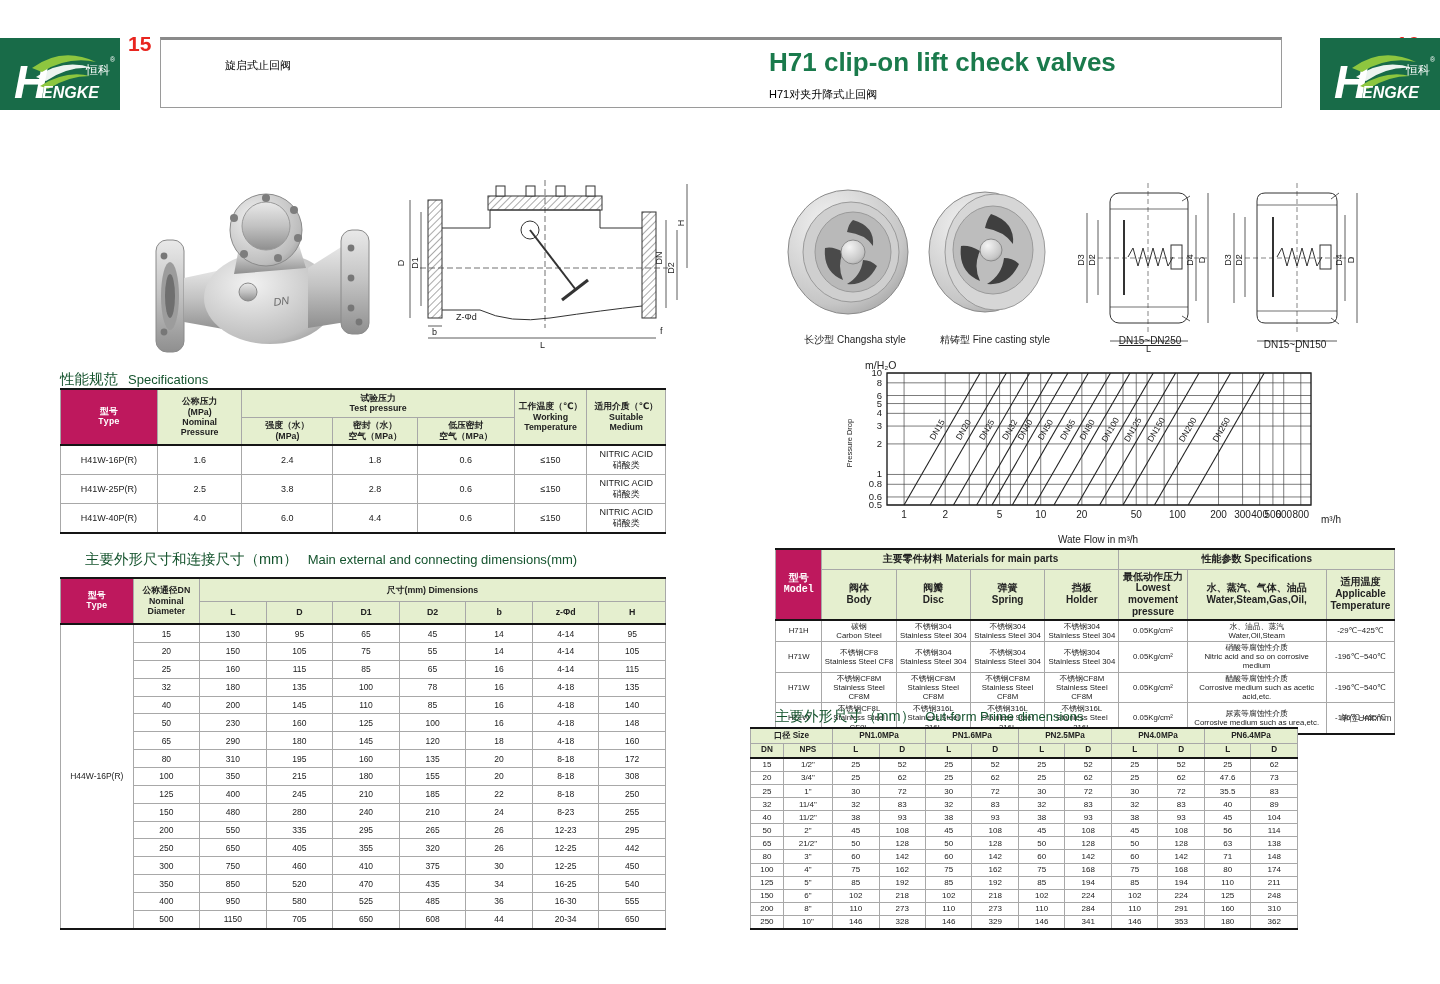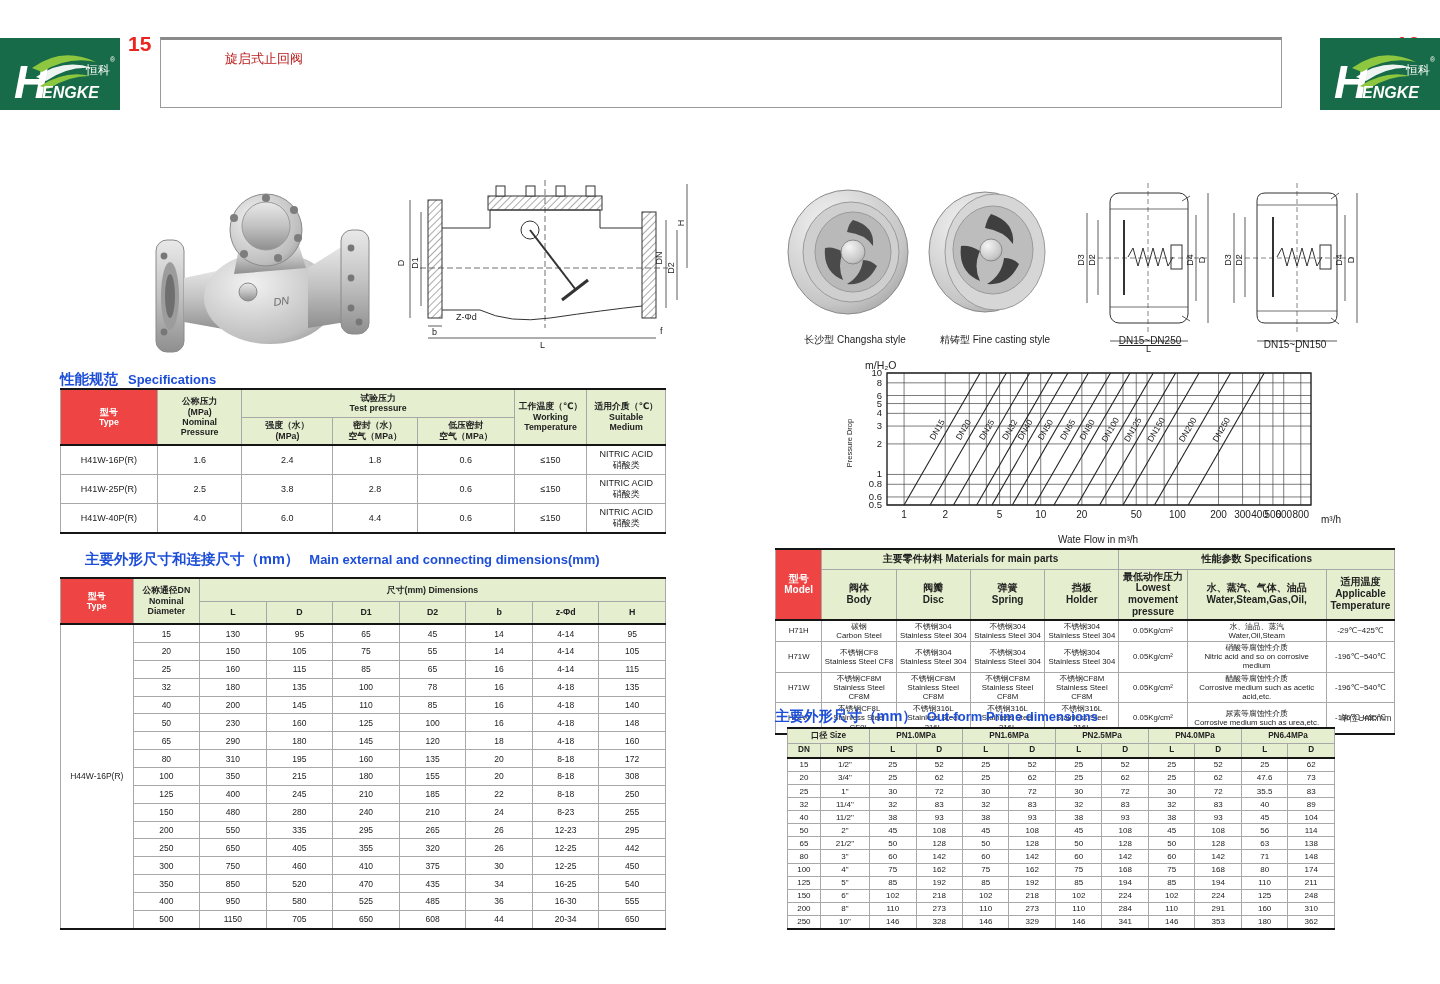--- a/index.html
+++ b/index.html
@@ -6,35 +6,35 @@
   body{width:1440px;height:984px;position:relative;overflow:hidden;
        font-family:"Liberation Sans","DejaVu Sans",sans-serif;color:#222;}
   .abs{position:absolute;}
   
   .logo{position:absolute;top:38px;width:120px;height:72px;background:#186b48;}
   .pagenum{position:absolute;top:32px;font-size:21px;font-weight:bold;color:#e8251f;}
   .titlebox{position:absolute;top:37px;left:160px;width:1122px;height:71px;
             border:1px solid #9a9a9a;border-top:3px solid #8a8a8a;background:#fff;box-sizing:border-box;}
   .titlegrp{position:absolute;top:8px;}
   .title-en{font-size:26px;font-weight:bold;color:#1a7a4c;line-height:1.1;}
-  .title-zh{font-size:13px;color:#b91c1c;margin-top:2px;}
+  .title-zh{font-size:11px;color:#000000;margin-top:10px;}
   
-  .sec-title{position:absolute;font-weight:bold;color:#1d4ed8;white-space:nowrap;}
+  .sec-title{position:absolute;font-weight:normal;color:#14532d;white-space:nowrap;}
   .sec-title .zh{font-size:14.5px;margin-right:10px;}
   .sec-title .en{font-size:13px;}
   .unit-note{position:absolute;font-size:9px;color:#333;}
   
   .tbl{position:absolute;}
   .tbl table{border-collapse:collapse;width:100%;height:100%;table-layout:fixed;
              border-top:2px solid #151515;border-bottom:2px solid #151515;}
   .tbl thead{border-bottom:2px solid #151515;}
   .tbl th,.tbl td{border:1px solid #a8a8a8;text-align:center;vertical-align:middle;
                   white-space:pre-line;padding:1px 2px;line-height:1.18;font-weight:normal;}
   .tbl th{background:#e5efcf;font-weight:bold;color:#222;}
-  .tbl th.dark{background:#ef4444;color:#fff;}
+  .tbl th.dark{background:#be185d;color:#fff;font-family:Liberation Mono, monospace;}
   .tbl td{background:#fff;}
   .tbl td.rowlabel{font-size:8.5px;}
   .tbl-spec th{font-size:8.8px;}   .tbl-spec td{font-size:9px;}
   .tbl-spec thead tr{height:28px;}
   .tbl-dims th{font-size:8.8px;}   .tbl-dims td{font-size:8.5px;}
   .tbl-dims thead tr{height:23px;}
   .tbl-mat th{font-size:10px;}    .tbl-mat td{font-size:7.8px;}
   .tbl-mat thead tr:first-child{height:20px;} .tbl-mat thead tr:last-child{height:34px;}
   .tbl-out th{font-size:8.2px;}    .tbl-out td{font-size:8px;}
   .tbl-out thead tr{height:15px;}  .tbl-out td{padding:0 2px;}
@@ -54,20 +54,24 @@
     <path d="M40 48 Q66 32 90 38 Q68 38 48 51 Z" fill="#8dc63f"></path>
     <text x="42" y="60" font-size="16" font-weight="bold" font-style="italic" fill="#fff">ENGKE</text>
     <text x="86" y="36" font-size="12" fill="#fff">恒科</text>
     <text x="110" y="24" font-size="7" fill="#fff">®</text>
   </svg>
 </div>
 <div class="pagenum" style="left:128px;">15</div>
 <div class="titlebox">
   <div class="titlegrp" style="left:64px;">
     <div class="title-zh">旋启式止回阀</div>
+  </div>
+  <div class="titlegrp" style="left:608px;">
+    <div class="title-en">H71 clip-on lift check valves</div>
+    <div class="title-zh">H71对夹升降式止回阀</div>
   </div>
 </div>
 <div class="pagenum" style="left:1396px;">16</div>
 <div class="logo" style="left:1320px;">
   <svg viewBox="0 0 120 72" width="120" height="72">
     <text x="14" y="60" font-size="46" font-weight="bold" font-style="italic" fill="#fff">H</text>
     <path d="M32 30 Q62 8 96 24 Q68 18 42 34 Z" fill="#8dc63f"></path>
     <path d="M36 39 Q64 20 92 30 Q68 28 46 43 Z" fill="#ffffff" opacity="0.92"></path>
     <path d="M40 48 Q66 32 90 38 Q68 38 48 51 Z" fill="#8dc63f"></path>
     <text x="42" y="60" font-size="16" font-weight="bold" font-style="italic" fill="#fff">ENGKE</text>
@@ -728,21 +732,21 @@
           <td>-196℃~455℃</td>
         </tr>
       </tbody>
     </table>
   </div>
 
 <div class="sec-title" style="left:775px;top:707px;">
   <span class="zh">主要外形尺寸（mm）</span><span class="en">Out-form Prime dimensions</span>
 </div>
 <div class="unit-note" style="left:1340px;top:712px;">单位Unit:mm</div>
-<div class="tbl tbl-out" style="left:787px;top:727px;width:548px;height:203px;">
+<div class="tbl tbl-out" style="left:750px;top:727px;width:548px;height:203px;">
     <table>
       <colgroup>
         <col style="width: 6%;">
         <col style="width: 9%;">
         <col style="width: 8.5%;">
         <col style="width: 8.5%;">
         <col style="width: 8.5%;">
         <col style="width: 8.5%;">
         <col style="width: 8.5%;">
         <col style="width: 8.5%;">

